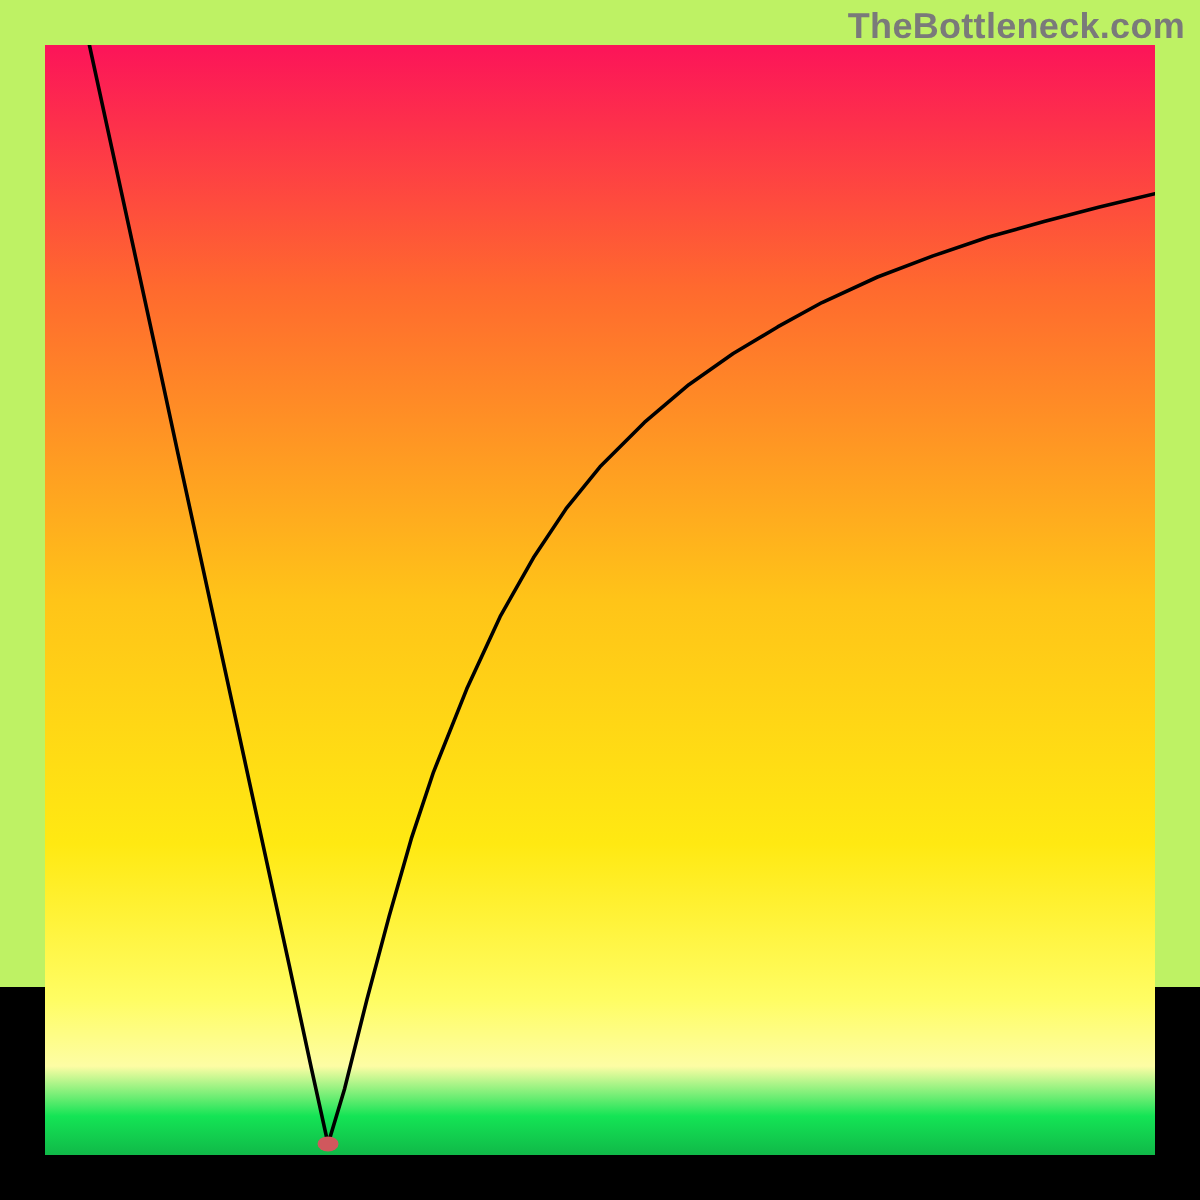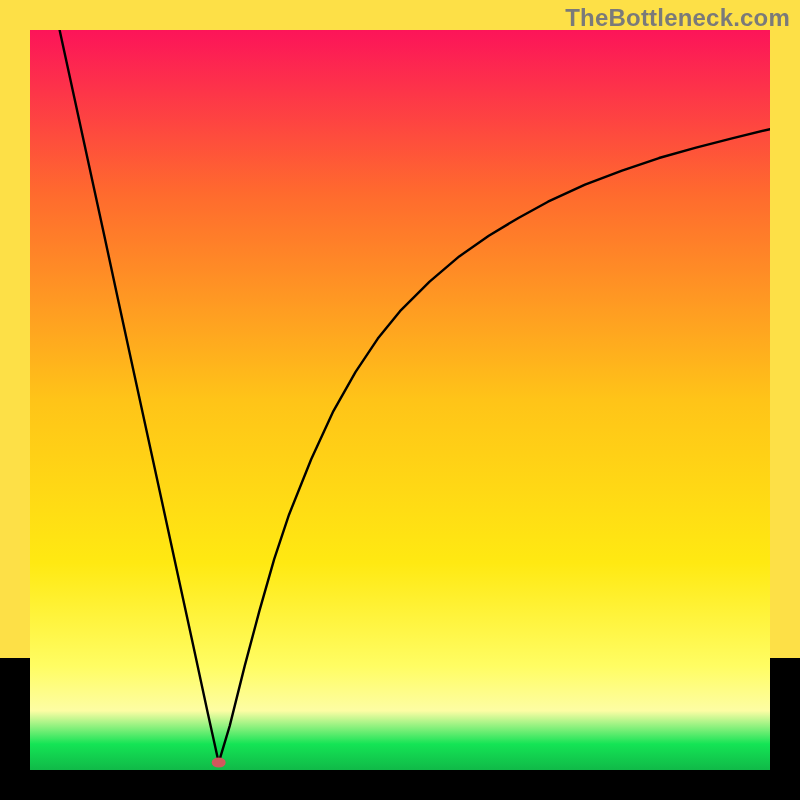--- a/index.html
+++ b/index.html
@@ -8,21 +8,21 @@
     width: 800px;
     height: 800px;
     background: #000;
     font-family: Arial, Helvetica, sans-serif;
     overflow: hidden;
   }
   .frame {
     position: relative;
     width: 800px;
     height: 658px;
-    background: #fde047;
+    background: #bef264;
   }
   .plot {
     position: absolute;
     left: 30px;
     top: 30px;
     width: 740px;
     height: 740px;
   }
   .watermark {
     position: absolute;

